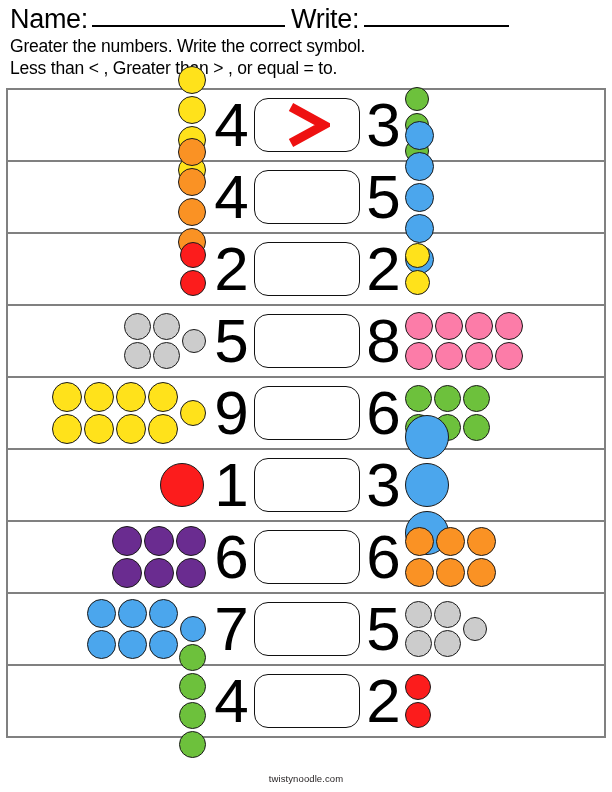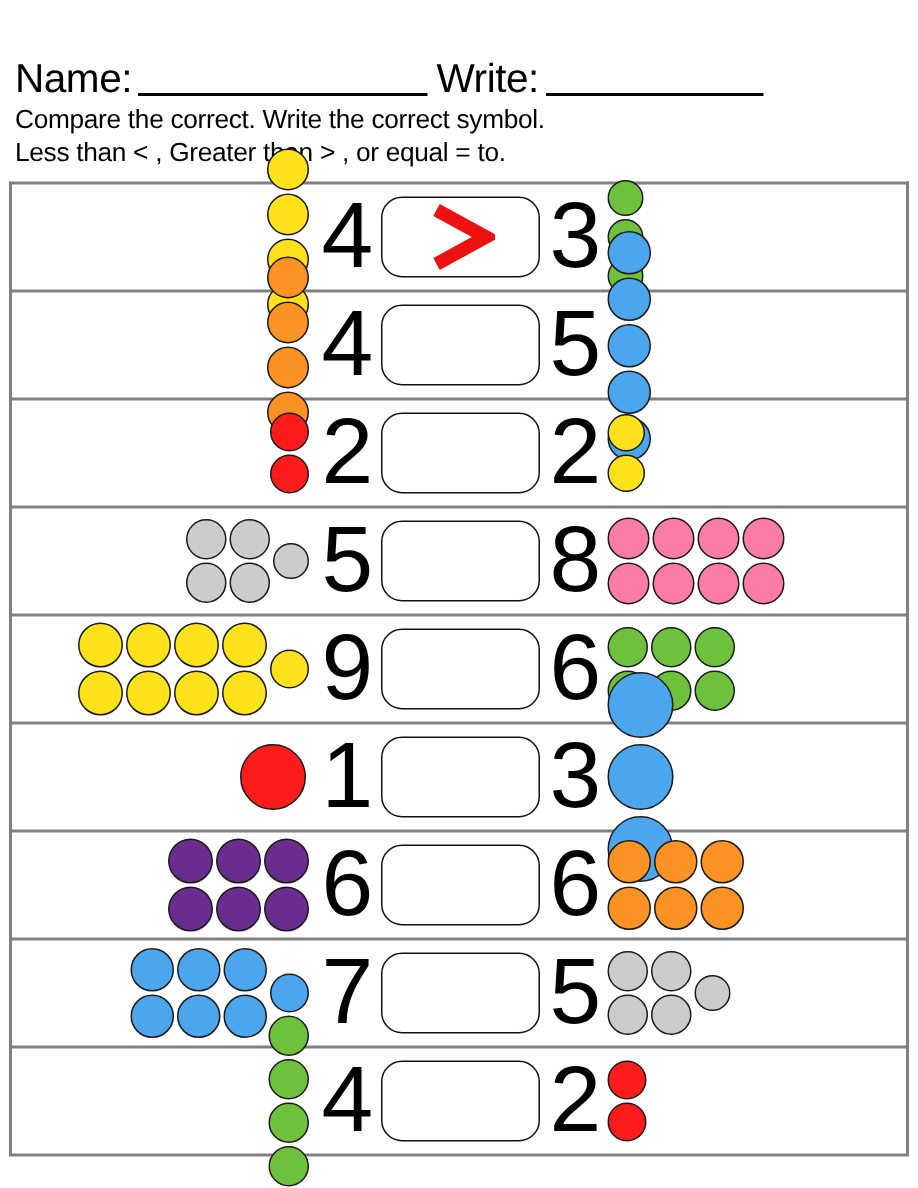--- a/index.html
+++ b/index.html
@@ -21,26 +21,25 @@
     box-sizing: border-box;
     padding: 0 6px;
   }
 
   
   .header {
     padding: 4px 4px 0 4px;
   }
   .namedate {
     display: flex;
-    align-items: center;
+    align-items: flex-start;
     font-size: 27px;
     line-height: 30px;
     white-space: nowrap;
     letter-spacing: -0.3px;
-    margin-top: 33px;
   }
   .nd-label { font-size: 27px; }
   .nd-rule {
     display: inline-block;
     border-bottom: 2px solid #000;
     height: 21px;
   }
   .rule-name { width: 193px; margin: 0 6px 0 4px; }
   .rule-date { width: 145px; margin-left: 5px; }
 
@@ -145,21 +144,21 @@
 <div class="page">
 
   <div class="header">
     <div class="namedate">
       <span class="nd-label">Name:</span>
       <span class="nd-rule rule-name"></span>
       <span class="nd-label">Write:</span>
       <span class="nd-rule rule-date"></span>
     </div>
     <div class="instructions">
-      <div>Compare the correct. Write the correct symbol.</div>
+      <div>Greater the numbers. Write the correct symbol.</div>
       <div>Less than &lt; , Greater than &gt; , or equal  = to.</div>
     </div>
   </div>
 
   <div class="table" id="rows-container">
       <div class="row">
         <div class="dots-left">
           <span class="dotgroup">
             <span class="dotcol" style="margin-right: 2px;">
               <span class="dot" style="width: 28px; height: 28px; background: rgb(255, 226, 27); border-color: rgb(26, 26, 26); margin-bottom: 2px;"></span>
@@ -434,13 +433,14 @@
           <span class="dotgroup">
             <span class="dotcol" style="margin-right: 2px;">
               <span class="dot" style="width: 26px; height: 26px; background: rgb(252, 28, 28); border-color: rgb(26, 26, 26); margin-bottom: 2px;"></span>
               <span class="dot" style="width: 26px; height: 26px; background: rgb(252, 28, 28); border-color: rgb(26, 26, 26); margin-bottom: 0px;"></span>
             </span>
           </span>
         </div>
       </div>
     </div>
 
+  <div class="footer">twistynoodle.com</div>
 </div>
 
 </body></html>

